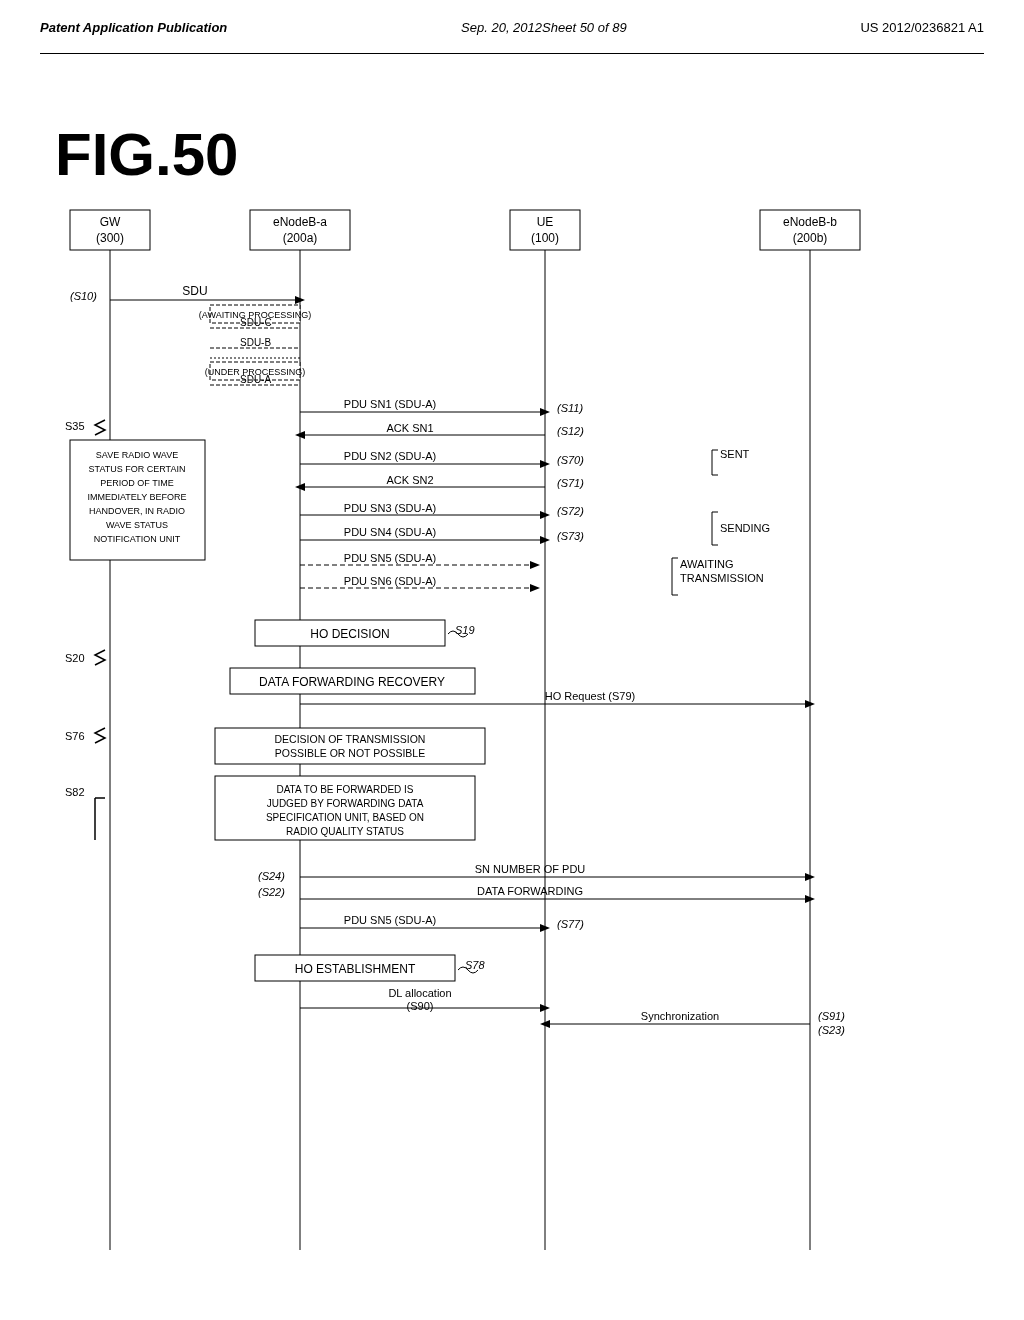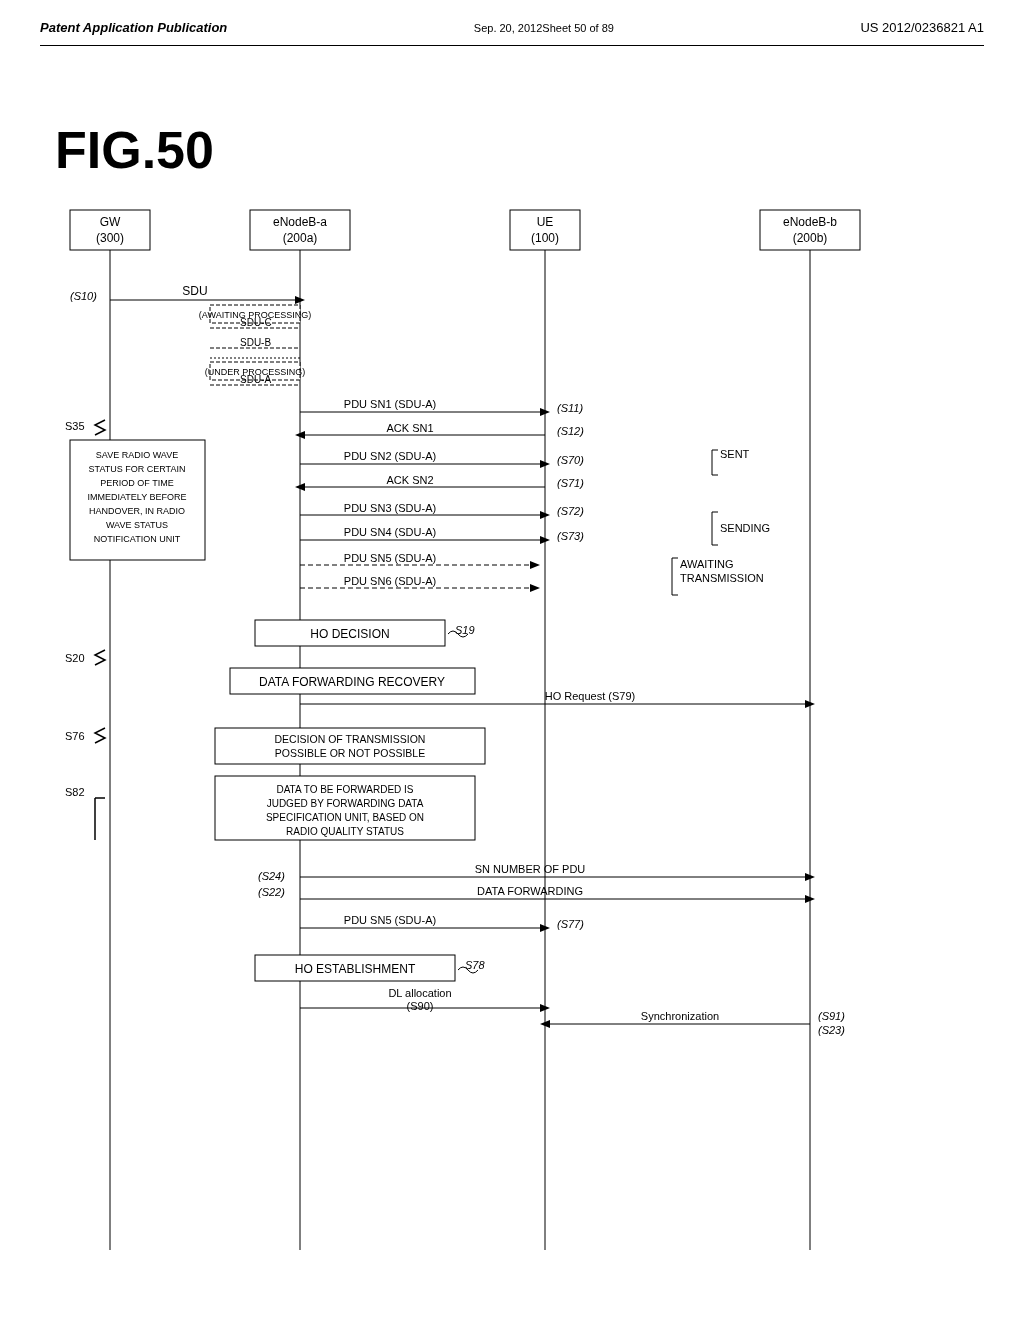--- a/index.html
+++ b/index.html
@@ -14,38 +14,39 @@
     .page {
       width: 1024px;
       height: 1320px;
       position: relative;
       padding: 20px 40px;
     }
     .header {
       display: flex;
       justify-content: space-between;
       align-items: center;
-      padding-bottom: 10px;
+      padding-bottom: 18px;
       border-bottom: 1px solid #000;
       margin-bottom: 20px;
     }
     .header-left {
       font-size: 13px;
       font-weight: bold;
       font-style: italic;
     }
     .header-center {
-      font-size: 11px;
+      font-size: 13px;
       display: flex;
+      font-style: italic;
     }
     .header-right {
       font-size: 13px;
     }
     .fig-title {
-      font-size: 52px;
+      font-size: 60px;
       font-weight: bold;
       font-family: 'Arial Black', Arial, sans-serif;
       position: absolute;
       top: 120px;
       left: 55px;
     }
   </style>
 </head>
 <body>
 

